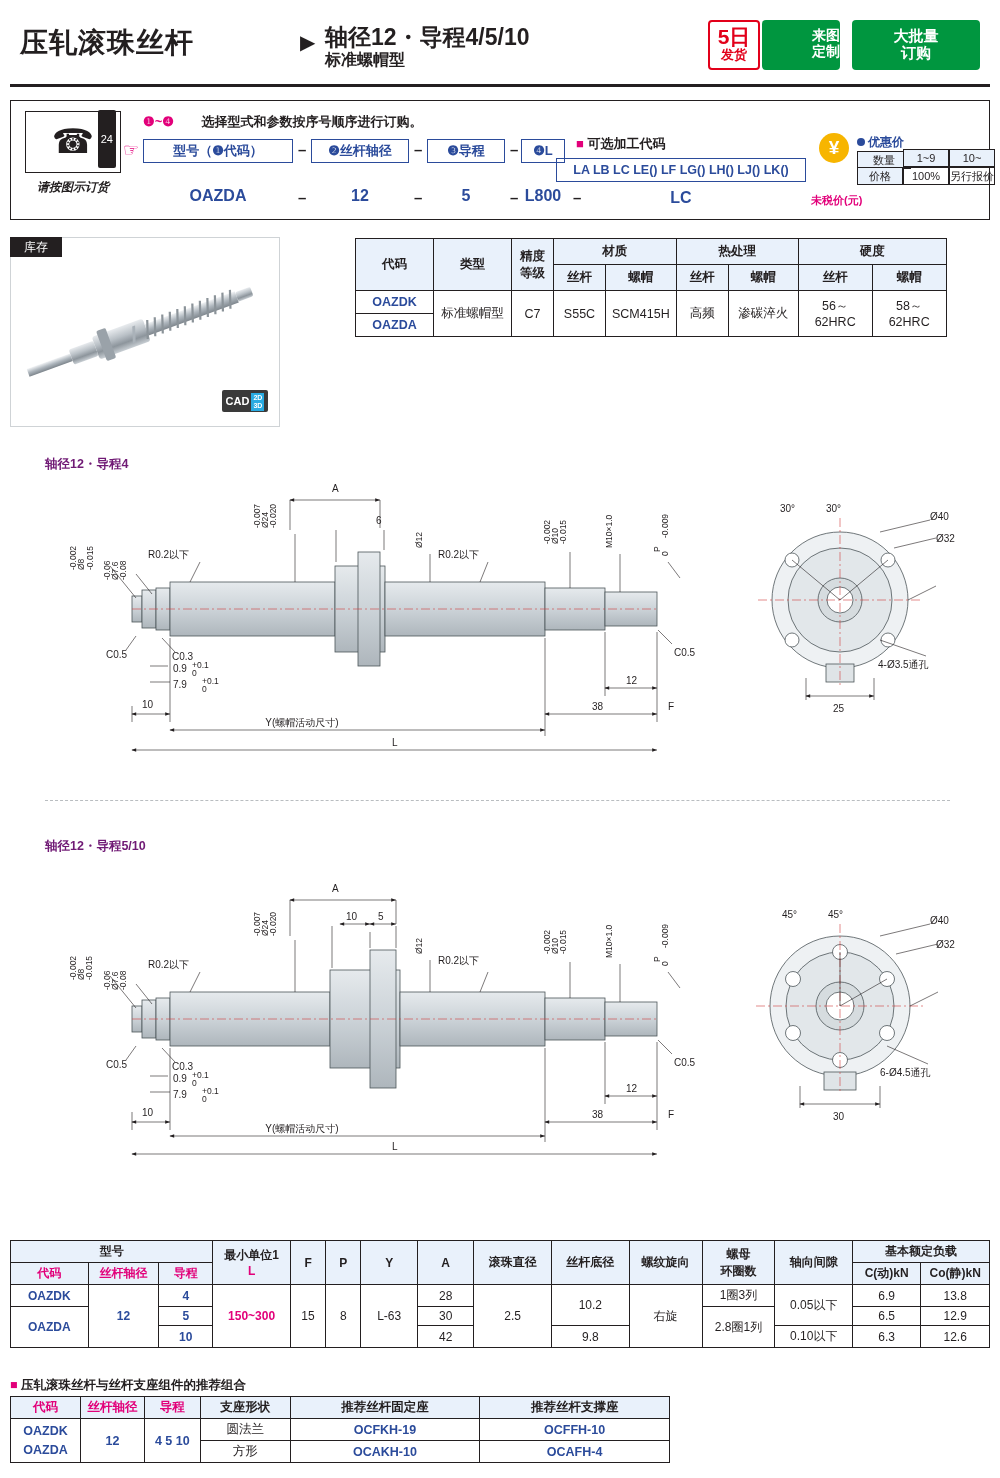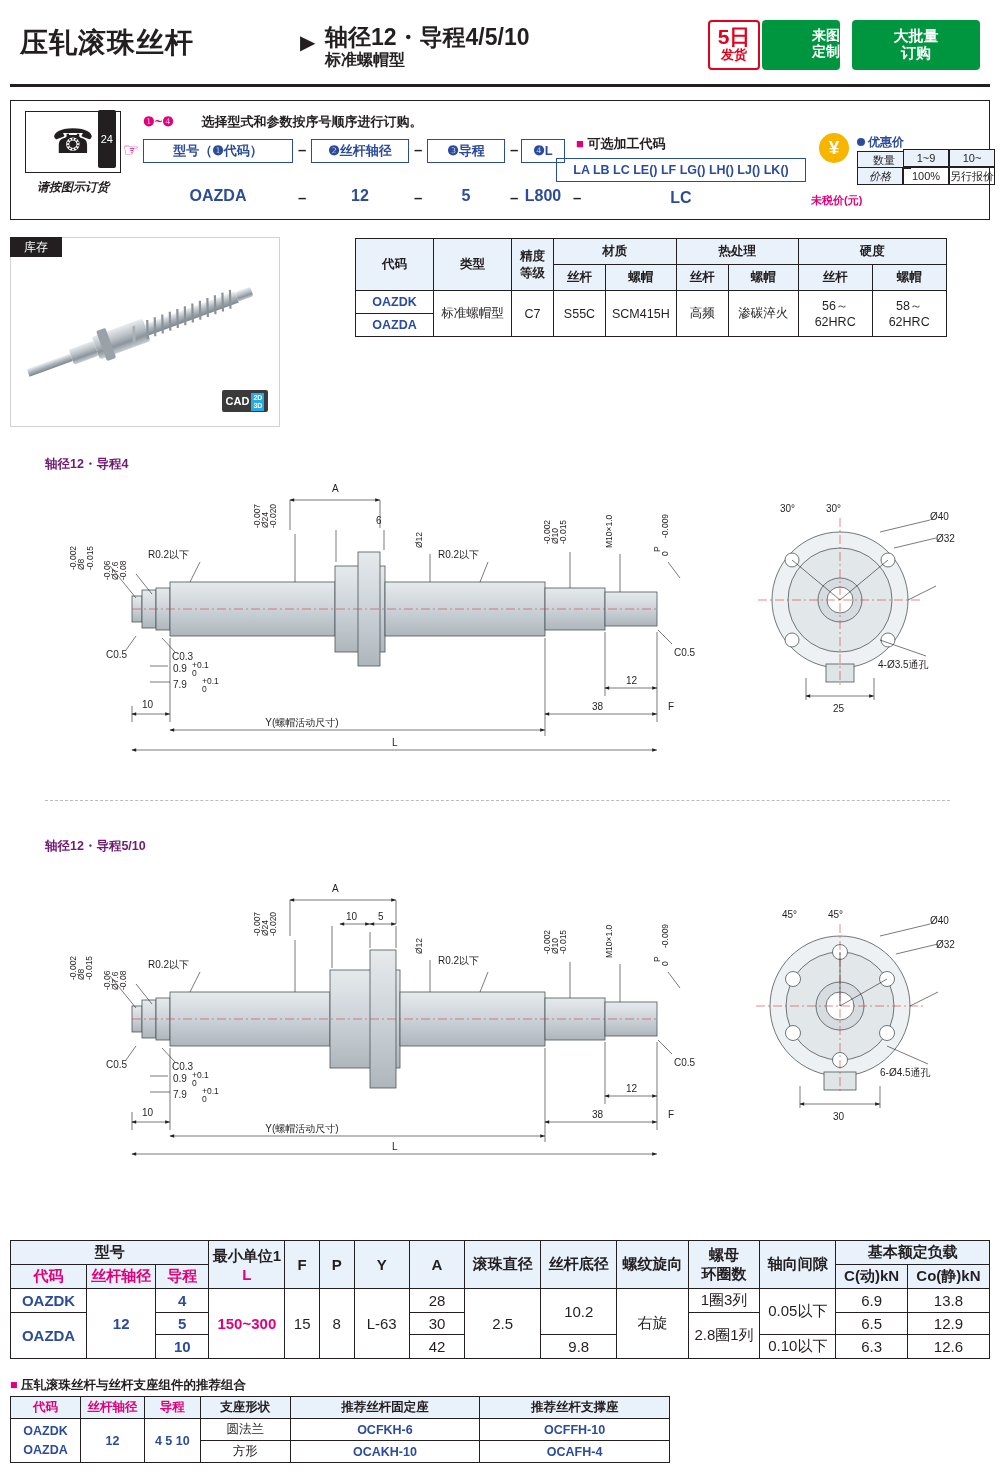--- a/index.html
+++ b/index.html
@@ -110,21 +110,21 @@
   .code-blue { color:#2b4b9b; font-weight:bold; }
 
   
   .sec-label { position:absolute; font-size:12.5px; font-weight:bold; color:#701a75; }
   .divider { position:absolute; left:45px; top:800px; width:905px; border-top:1px dashed #b9bdc0; }
   .drawing { position:absolute; }
   .dim { font-size:10px; fill:#231f20; font-family:"Liberation Sans", sans-serif; }
   .dim-s { font-size:8.5px; fill:#231f20; font-family:"Liberation Sans", sans-serif; }
 
   
-  table.mt { position:absolute; border-collapse:collapse; font-size:15px; }
+  table.mt { position:absolute; border-collapse:collapse; font-size:12px; }
   table.mt th, table.mt td { border:1px solid #231f20; text-align:center; padding:2px 3px; }
   table.mt th { background:#e9f1fb; font-weight:bold; }
   .pink { color:#e2007a; font-weight:bold; }
   .rec-title { position:absolute; left:10px; top:1377px; font-size:12.5px; font-weight:bold; }
   .rec-title .sq { color:#e2007a; }
 </style>
 </head>
 <body>
 
 <div class="page">
@@ -186,21 +186,21 @@
     <div class="opt-box">LA LB LC LE() LF LG() LH() LJ() LK()</div>
     <div class="opt-val">LC</div>
 
     <div class="yen">¥</div>
     <div class="you-dot">
       <span class="d"></span><span>优惠价</span>
     </div>
     <div class="pt hd" style="left:846px; top:50px; width:54px;">数量</div>
     <div class="pt hd" style="left:892px; top:48px; width:46px;">1~9</div>
     <div class="pt hd" style="left:938px; top:48px; width:46px;">10~</div>
-    <div class="pt" style="left:846px; top:66px; width:46px; background:#e9f1fb;font-style:italic;">价格</div>
+    <div class="pt" style="left:846px; top:66px; width:46px; background:#e9f1fb;">价格</div>
     <div class="pt" style="left:892px; top:66px; width:46px;">100%</div>
     <div class="pt" style="left:938px; top:66px; width:46px;">另行报价</div>
     <div class="notax">未税价(元)</div>
   </div>
 
   <div class="photo-box"></div>
   <div class="stock-tab">库存</div>
 
   <svg class="screw-img" viewBox="0 0 255 110">
     <defs>
@@ -645,21 +645,21 @@
       <th class="pink" style="width:56px;">导程</th>
       <th style="width:90px;">支座形状</th>
       <th style="width:190px;">推荐丝杆固定座</th>
       <th style="width:190px;">推荐丝杆支撑座</th>
     </tr>
     <tr>
       <td class="code-blue" style="border-bottom:none; padding-bottom:0;">OAZDK</td>
       <td rowspan="2" class="code-blue">12</td>
       <td rowspan="2" class="code-blue">4 5 10</td>
       <td>圆法兰</td>
-      <td class="code-blue">OCFKH-6</td>
+      <td class="code-blue">OCFKH-19</td>
       <td class="code-blue">OCFFH-10</td>
     </tr>
     <tr>
       <td class="code-blue" style="border-top:none; padding-top:0;">OAZDA</td>
       <td>方形</td>
       <td class="code-blue">OCAKH-10</td>
       <td class="code-blue">OCAFH-4</td>
     </tr>
   </tbody>
     </table>

